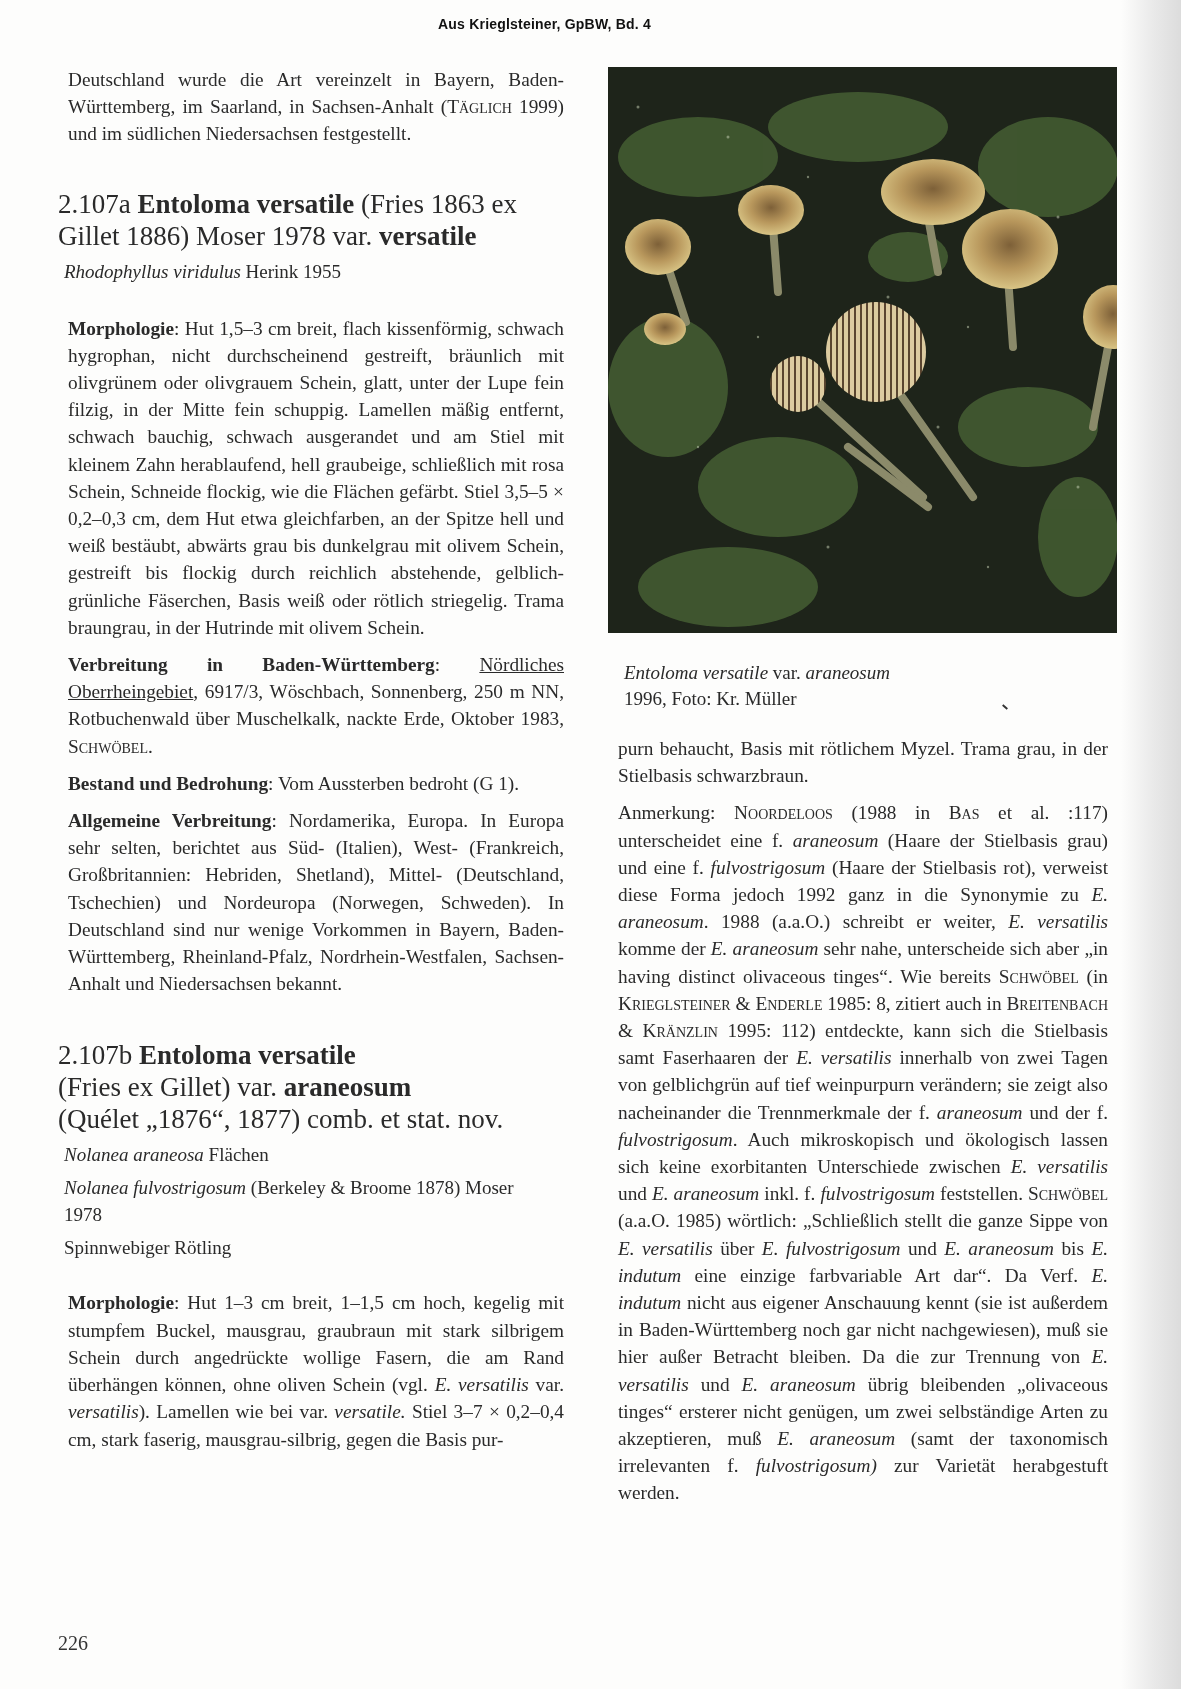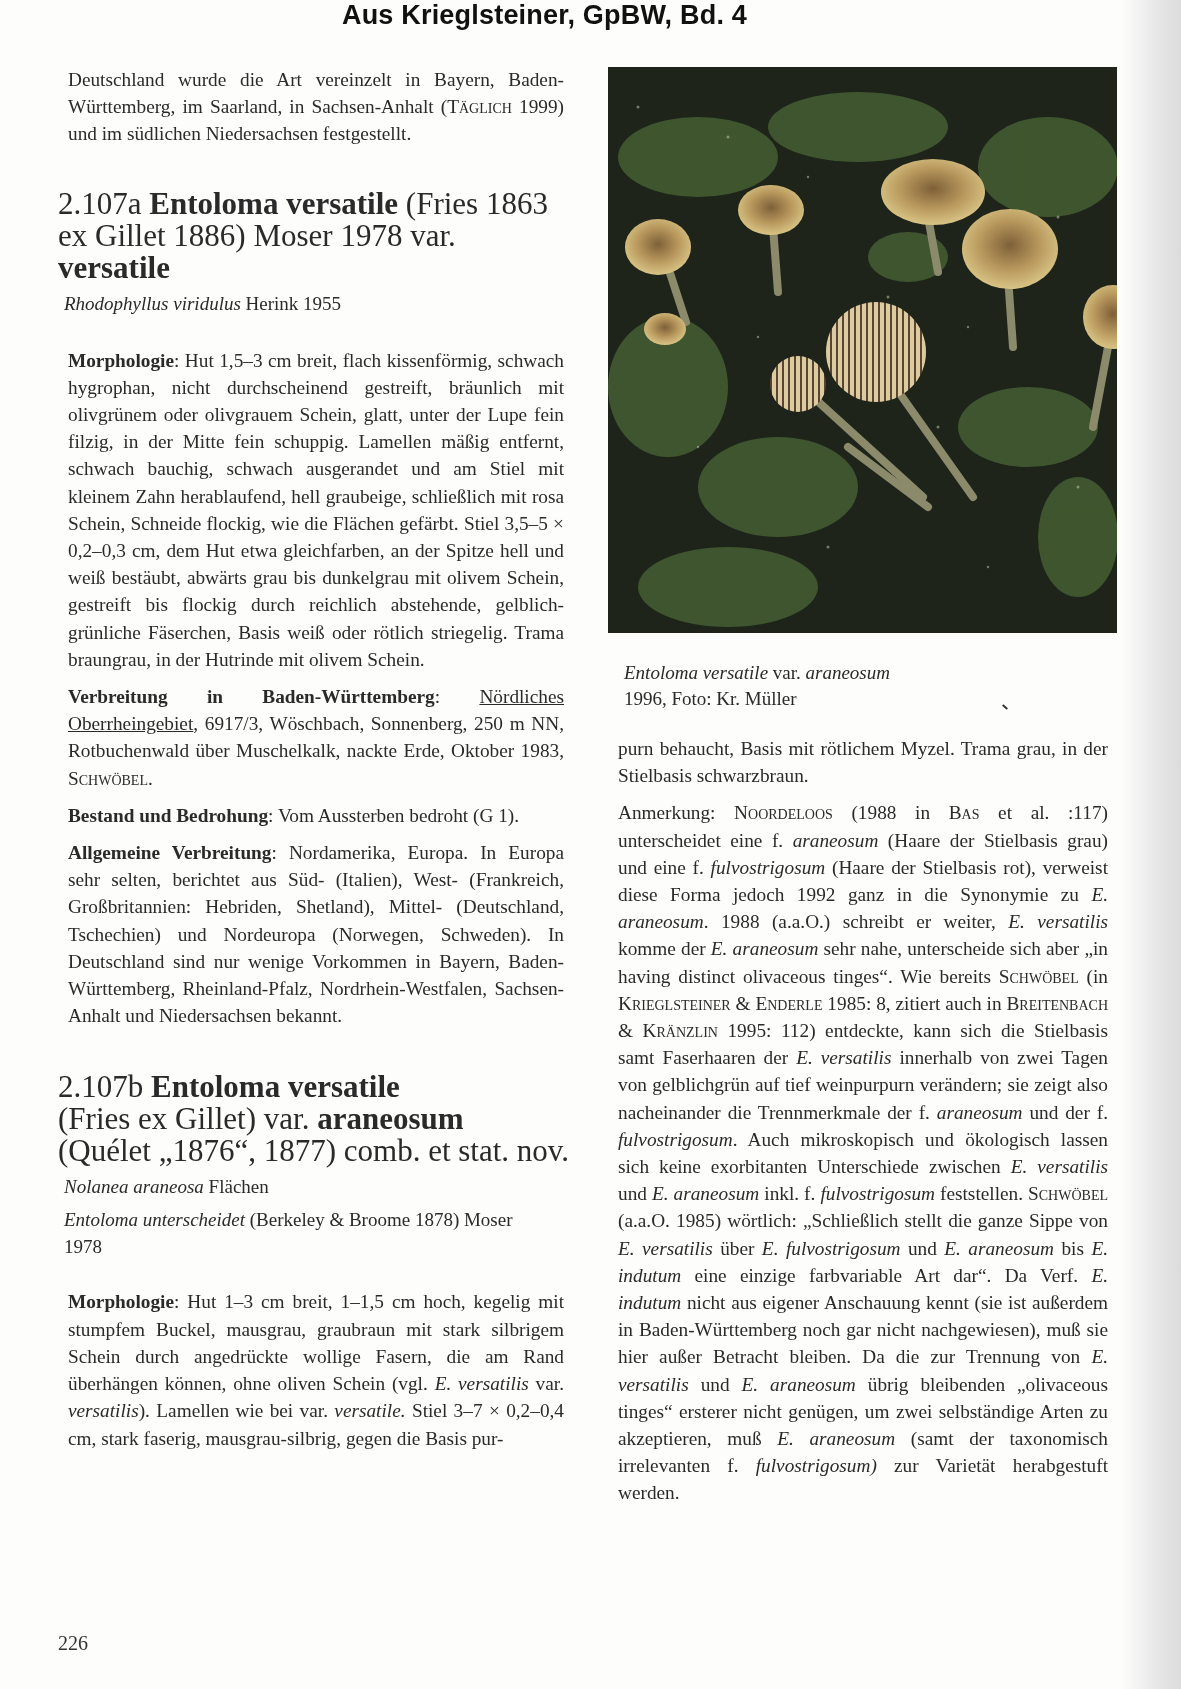--- a/index.html
+++ b/index.html
@@ -7,34 +7,34 @@
       width: 1181px; height: 1689px; position: relative; overflow: hidden;
       background: #fdfdfc;
       font-family: "Liberation Serif", "DejaVu Serif", serif;
       color: #2a2a2a;
     }
     .edge-shade {
       position: absolute; top: 0; right: 0; width: 60px; height: 1689px;
       background: linear-gradient(to right, rgba(253,253,252,0) 0%, #e9e9e9 55%, #dcdcdc 100%);
     }
     .running-head {
-      position: absolute; top: 0; left: 0; width: 1069px; text-align: center;
+      position: absolute; top: 16px; left: 0; width: 1069px; text-align: center;
       font-family: "Liberation Sans", "DejaVu Sans", sans-serif;
-      font-weight: bold; font-size: 27px; color: #111; letter-spacing: 0.2px;
+      font-weight: bold; font-size: 14px; color: #111; letter-spacing: 0.2px;
       padding-left: 20px; box-sizing: border-box;
     }
     .col { position: absolute; font-size: 19.3px; line-height: 27.2px; }
     .col-left { left: 58px; top: 56px; width: 516px; }
     .col-right { left: 608px; top: 725px; width: 510px; }
     .para { margin: 10px; text-align: justify; hyphens: manual; }
     .sc { font-variant: small-caps; }
     .b { font-weight: bold; }
     .i { font-style: italic; }
     .u { text-decoration: underline; }
-    .heading { font-size: 31px; line-height: 32px; margin: 0; }
+    .heading { font-size: 27px; line-height: 32px; margin: 0; }
     .syn { margin: 6px; font-size: 19px; line-height: 27px; }
     .gap-a { height: 30px; }
     .gap-b { height: 14px; }
     .gap-c { height: 32px; }
     .gap-d { height: 12px; }
     .photo {
       position: absolute; left: 608px; top: 67px; width: 509px; height: 566px;
       background: #1e241a; overflow: hidden;
     }
     .photo svg { display: block; }
@@ -83,21 +83,22 @@
   <div class="gap-c"></div>
 
   <p class="heading">
     <span>2.107b</span>
     <span class="b">Entoloma versatile</span><br>
     <span>(Fries ex Gillet) var.</span>
     <span class="b">araneosum</span><br>
     <span>(Quélet „1876“, 1877) comb. et stat. nov.</span>
   </p>
   <p class="syn"><span class="i">Nolanea araneosa</span> <span>Flächen</span></p>
-  <p class="syn" style="width:470px"><span class="i">Entoloma unterscheidet</span> <span>(Berkeley &amp; Broome 1878) Moser 1978</span></p>
+  <p class="syn" style="width:470px"><span class="i">Nolanea fulvostrigosum</span> <span>(Berkeley &amp; Broome 1878) Moser 1978</span></p>
+  <p class="syn">Spinnwebiger Rötling</p>
 
   <div class="gap-d"></div>
 
   <p class="para"><span class="b">Morphologie</span><span>: Hut 1–3 cm breit, 1–1,5 cm hoch, kegelig mit stumpfem Buckel, mausgrau, graubraun mit stark silbrigem Schein durch angedrückte wollige Fasern, die am Rand überhängen können, ohne oliven Schein (vgl. </span><span class="i">E. versatilis</span><span> var. </span><span class="i">versatilis</span><span>). Lamellen wie bei var. </span><span class="i">versatile.</span><span> Stiel 3–7 × 0,2–0,4 cm, stark faserig, mausgrau-silbrig, gegen die Basis pur-</span></p>
 </div>
 
 <div class="photo">
   <svg width="509" height="566" viewBox="0 0 509 566">
     <defs>
       <radialGradient id="capg" cx="50%" cy="45%" r="55%">

